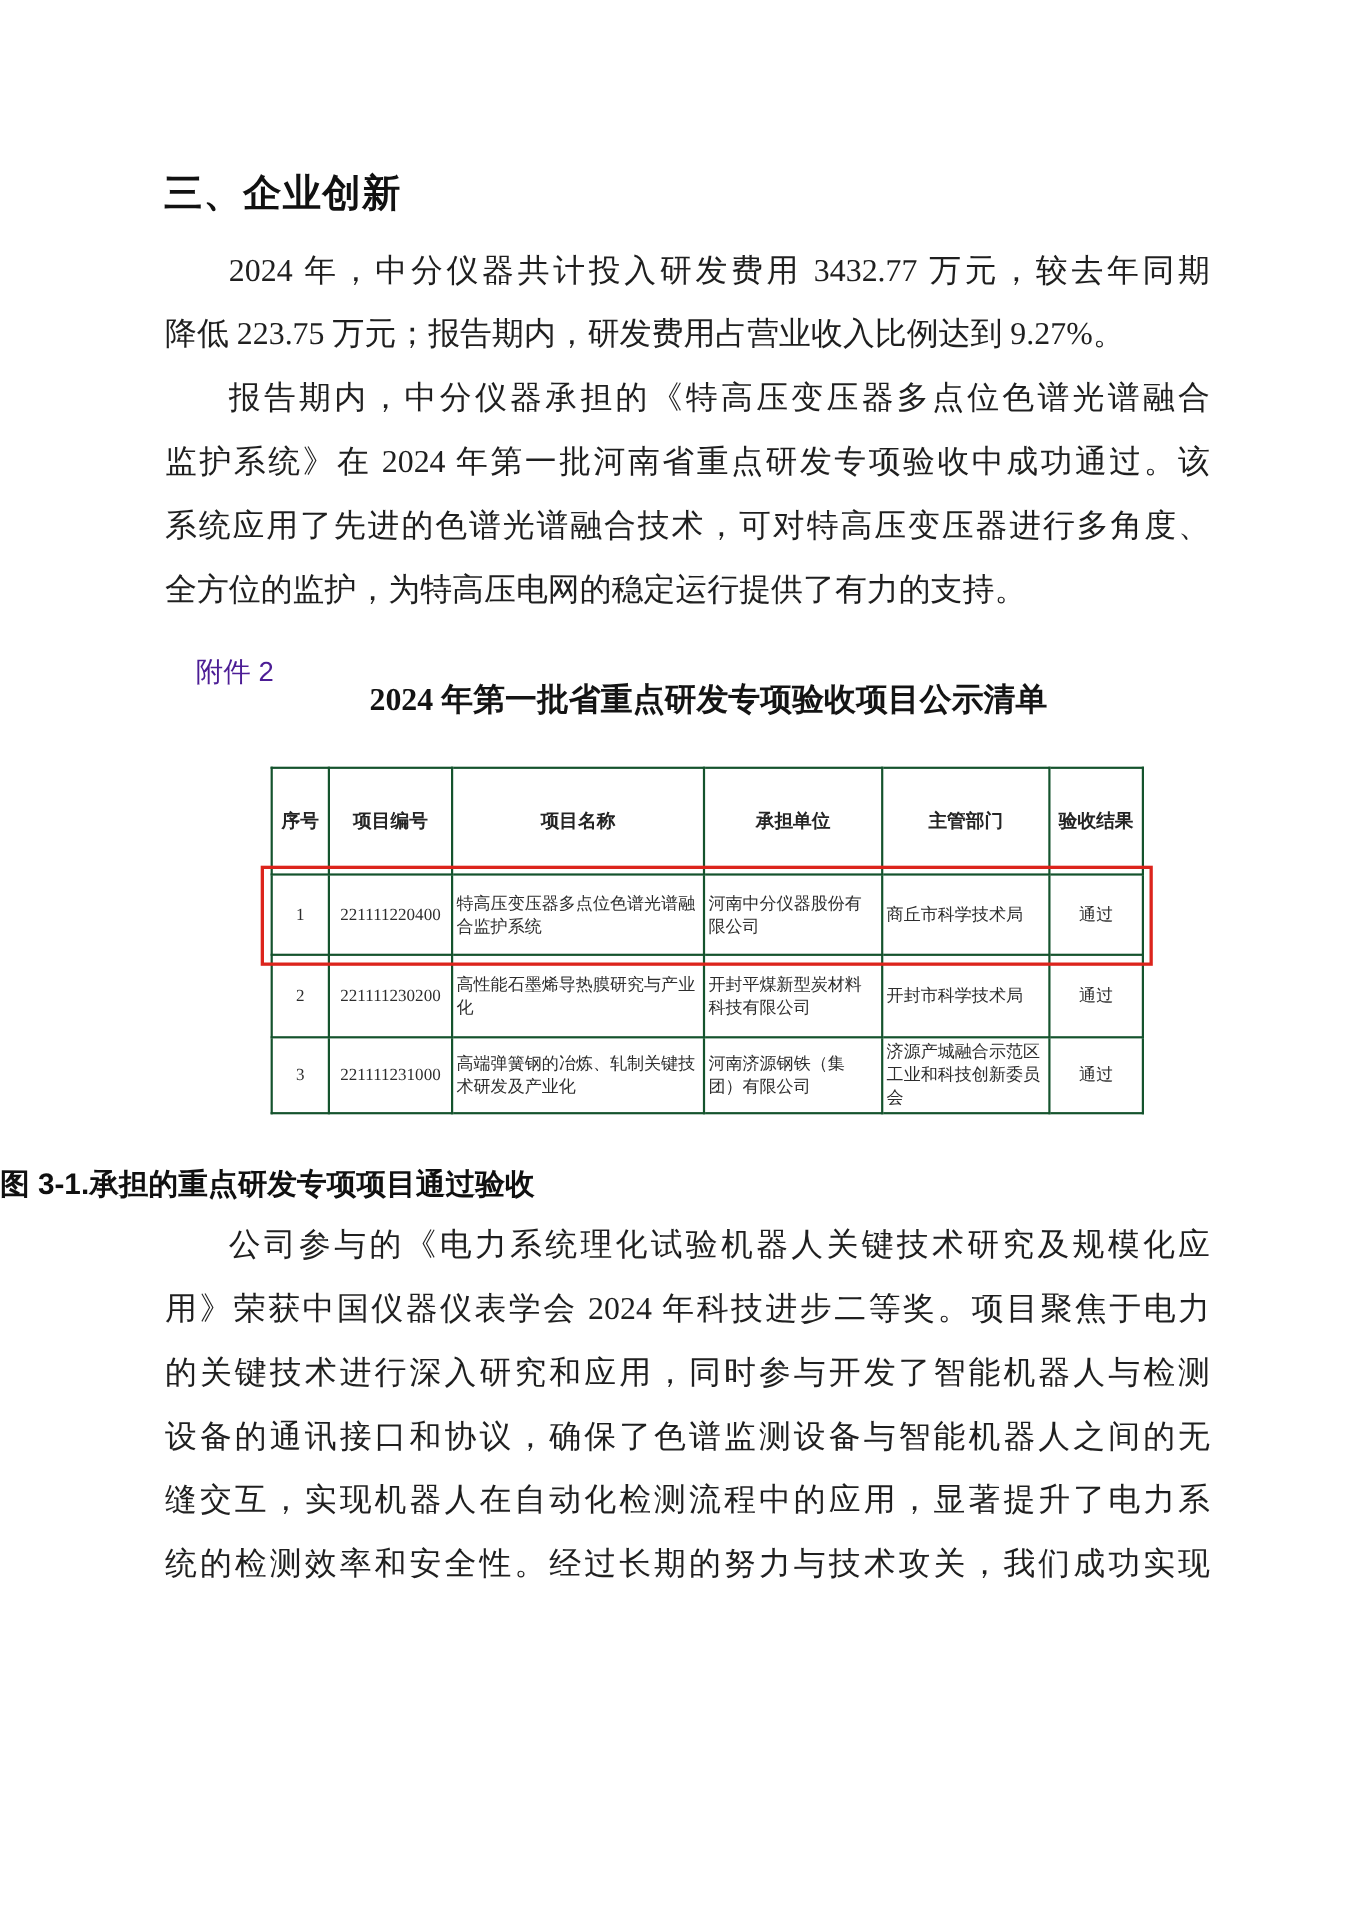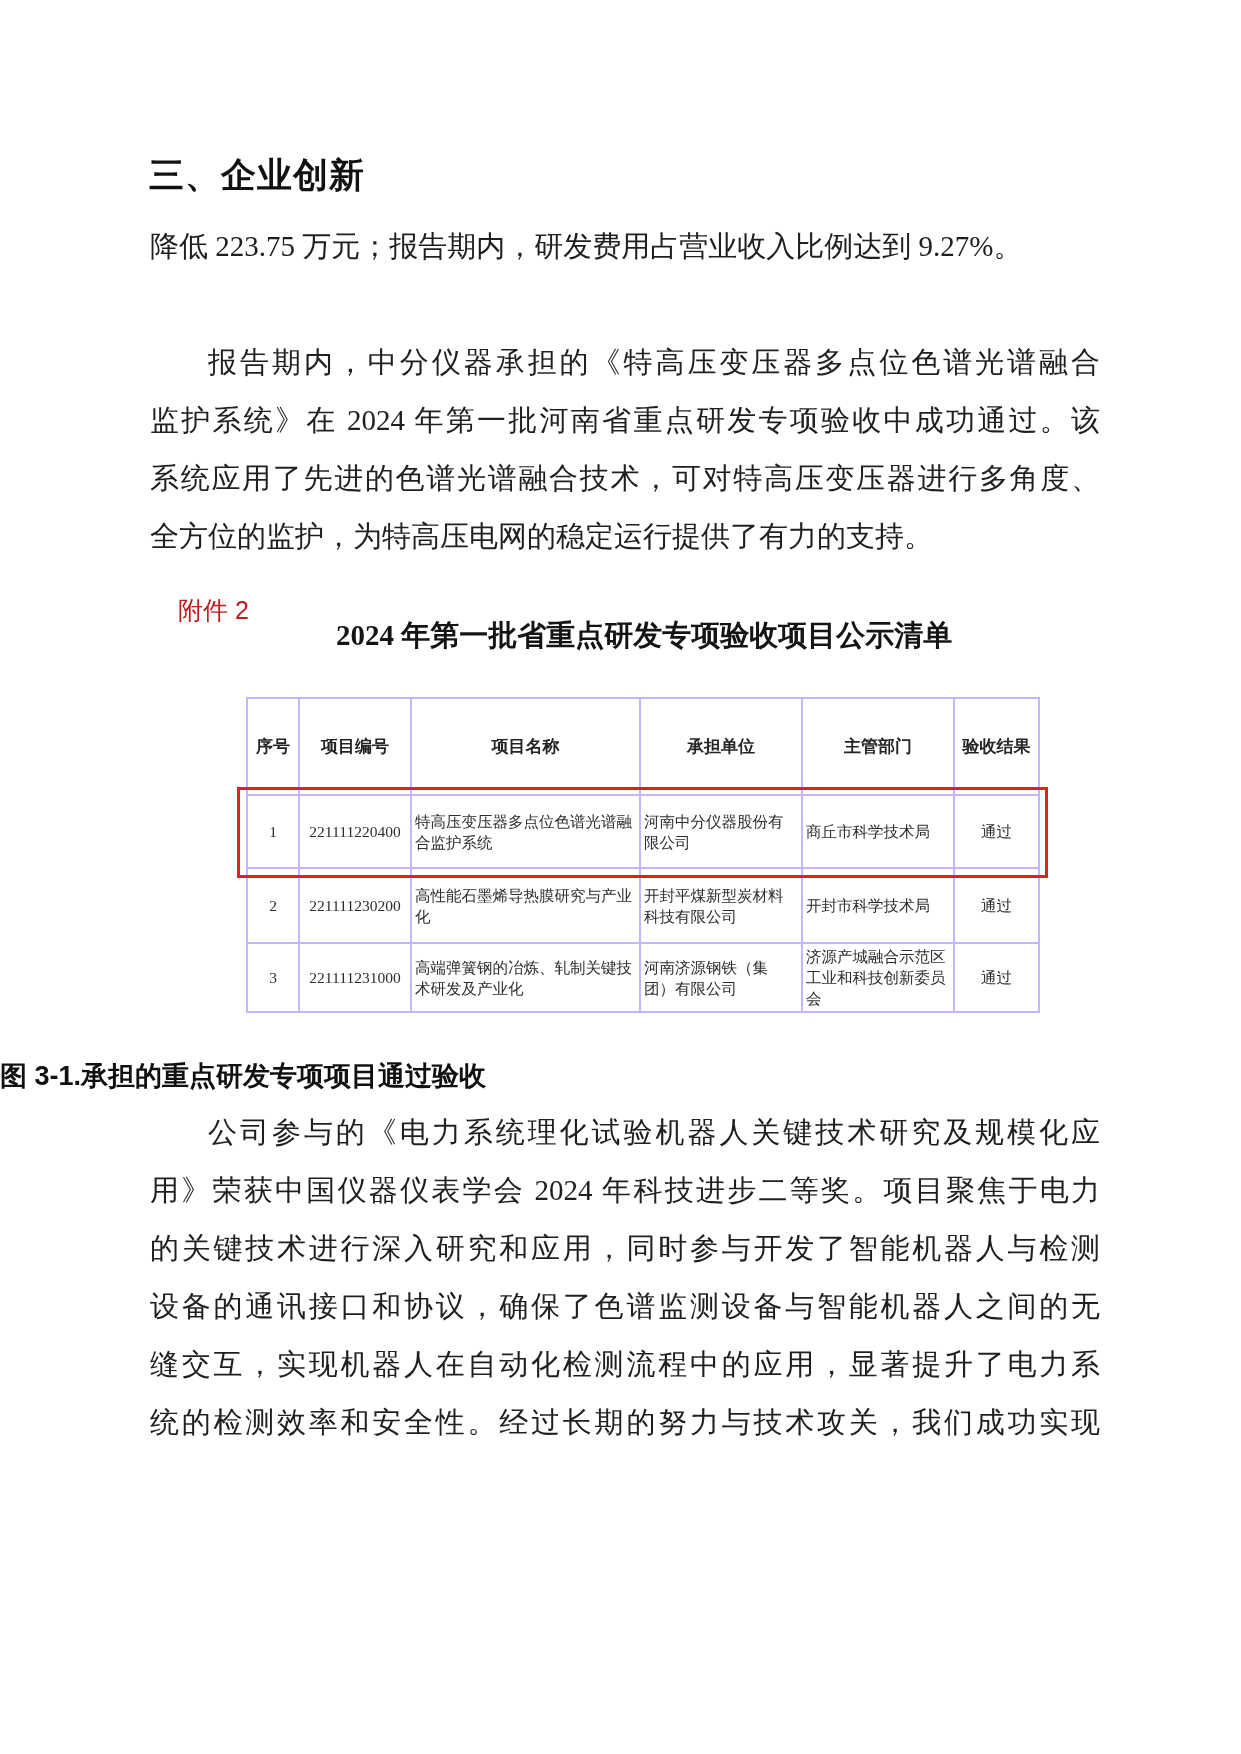--- a/index.html
+++ b/index.html
@@ -16,33 +16,33 @@
   .para { position:absolute; left:150px; width:950px; font-size:29px; line-height:58px; }
   #para1 { top:217px; }
   #para2 { top:333px; }
   #para3 { top:1103px; }
   .line { height:58px; white-space:nowrap; }
   .line.j { white-space:normal; text-align:justify; text-align-last:justify; }
   .line.ind { text-indent:58px; }
   .attach-label {
     position:absolute; left:178px; top:594px;
     font-family:"Liberation Sans","DejaVu Sans",sans-serif;
-    font-size:25px; color:#b91c1c;
+    font-size:25px; color:#4c1d95;
   }
   .table-title {
     position:absolute; left:248px; top:616px; width:792px; margin:0;
     text-align:center; font-weight:700; font-size:29px; color:#141414;
     font-family:"Liberation Serif","DejaVu Serif",serif;
   }
   table.acc {
     position:absolute; left:246px; top:697px; width:794px;
     border-collapse:collapse; table-layout:fixed;
     font-size:15.5px; color:#2d2d2d; background:#fff;
   }
-  table.acc td { border:2px solid #c4b5fd; vertical-align:middle; padding:2px 3px; line-height:21px; }
+  table.acc td { border:2px solid #14532d; vertical-align:middle; padding:2px 3px; line-height:21px; }
   table.acc tr.hdr td {
     font-family:"Liberation Sans","DejaVu Sans",sans-serif;
     font-size:17px; font-weight:600; text-align:center; color:#242424;
   }
   td.c { text-align:center; }
   td.l { text-align:left; }
   .highlight-box {
     position:absolute; left:237px; top:787px; width:805px; height:85px;
     border:3px solid #dc241c; background:transparent; pointer-events:none;
   }
@@ -53,20 +53,21 @@
   }
 </style>
 </head>
 <body>
 
 <div class="page">
 
   <h1 class="section-heading">三、企业创新</h1>
 
   <div class="para" id="para1">
+    <div class="line j ind">2024 年，中分仪器共计投入研发费用 3432.77 万元，较去年同期</div>
     <div class="line">降低 223.75 万元；报告期内，研发费用占营业收入比例达到 9.27%。</div>
   </div>
 
   <div class="para" id="para2">
     <div class="line j ind">报告期内，中分仪器承担的《特高压变压器多点位色谱光谱融合</div>
     <div class="line j">监护系统》在 2024 年第一批河南省重点研发专项验收中成功通过。该</div>
     <div class="line j">系统应用了先进的色谱光谱融合技术，可对特高压变压器进行多角度、</div>
     <div class="line">全方位的监护，为特高压电网的稳定运行提供了有力的支持。</div>
   </div>
 

